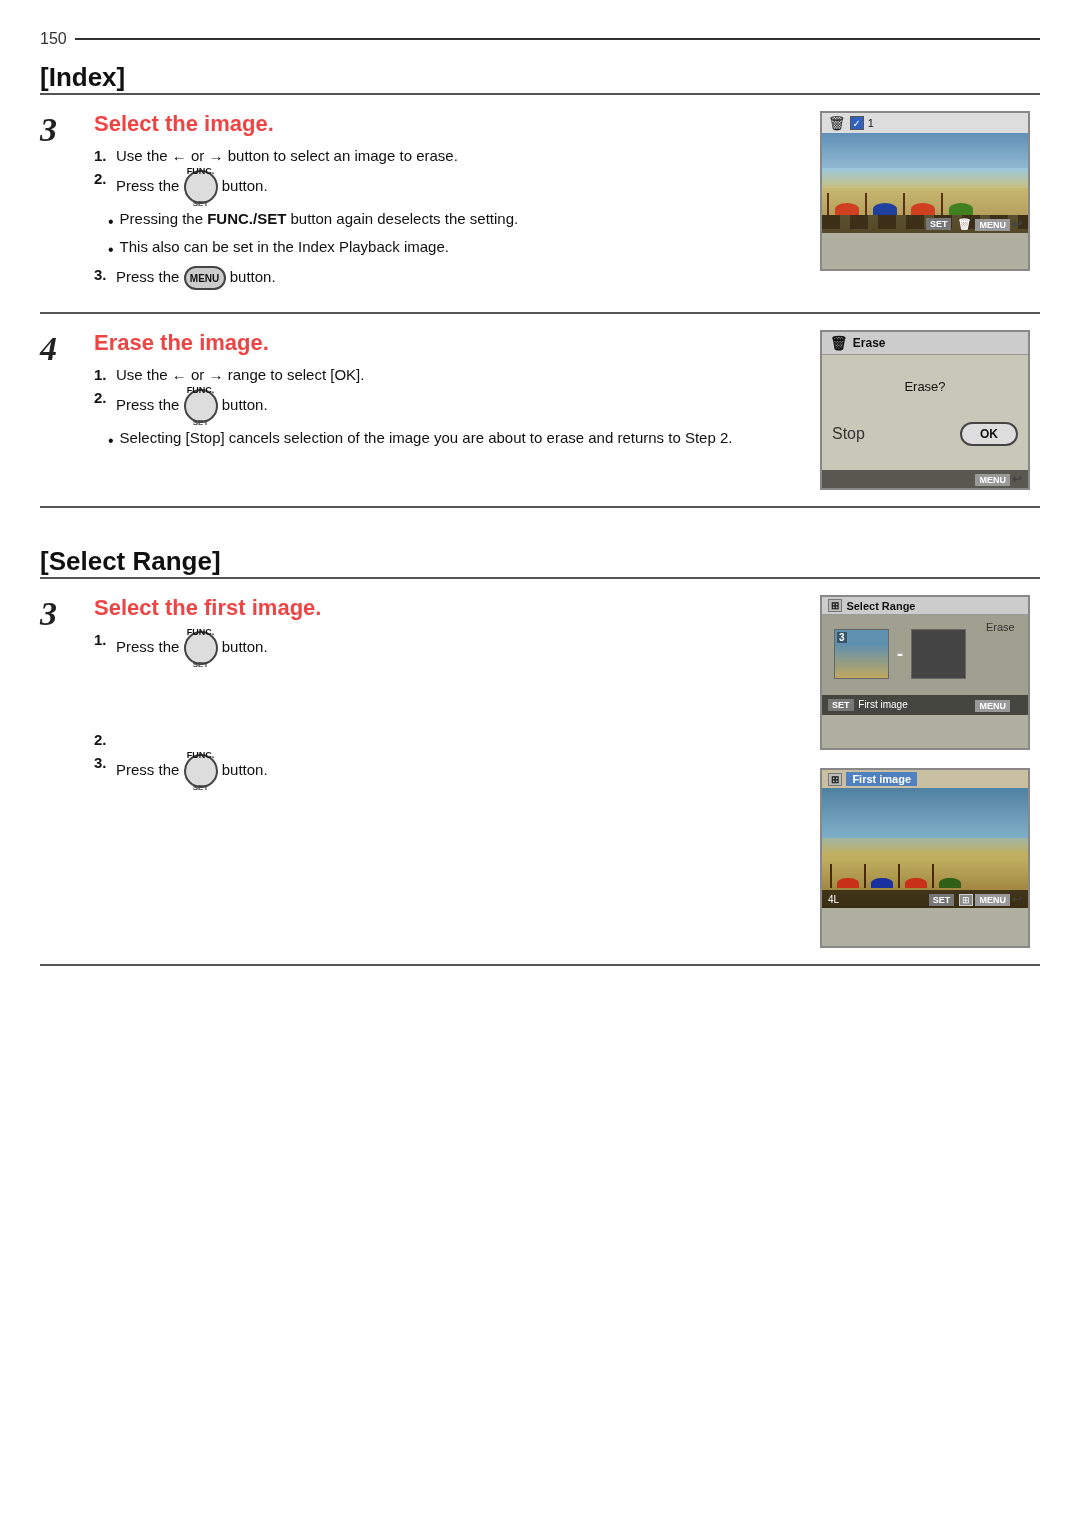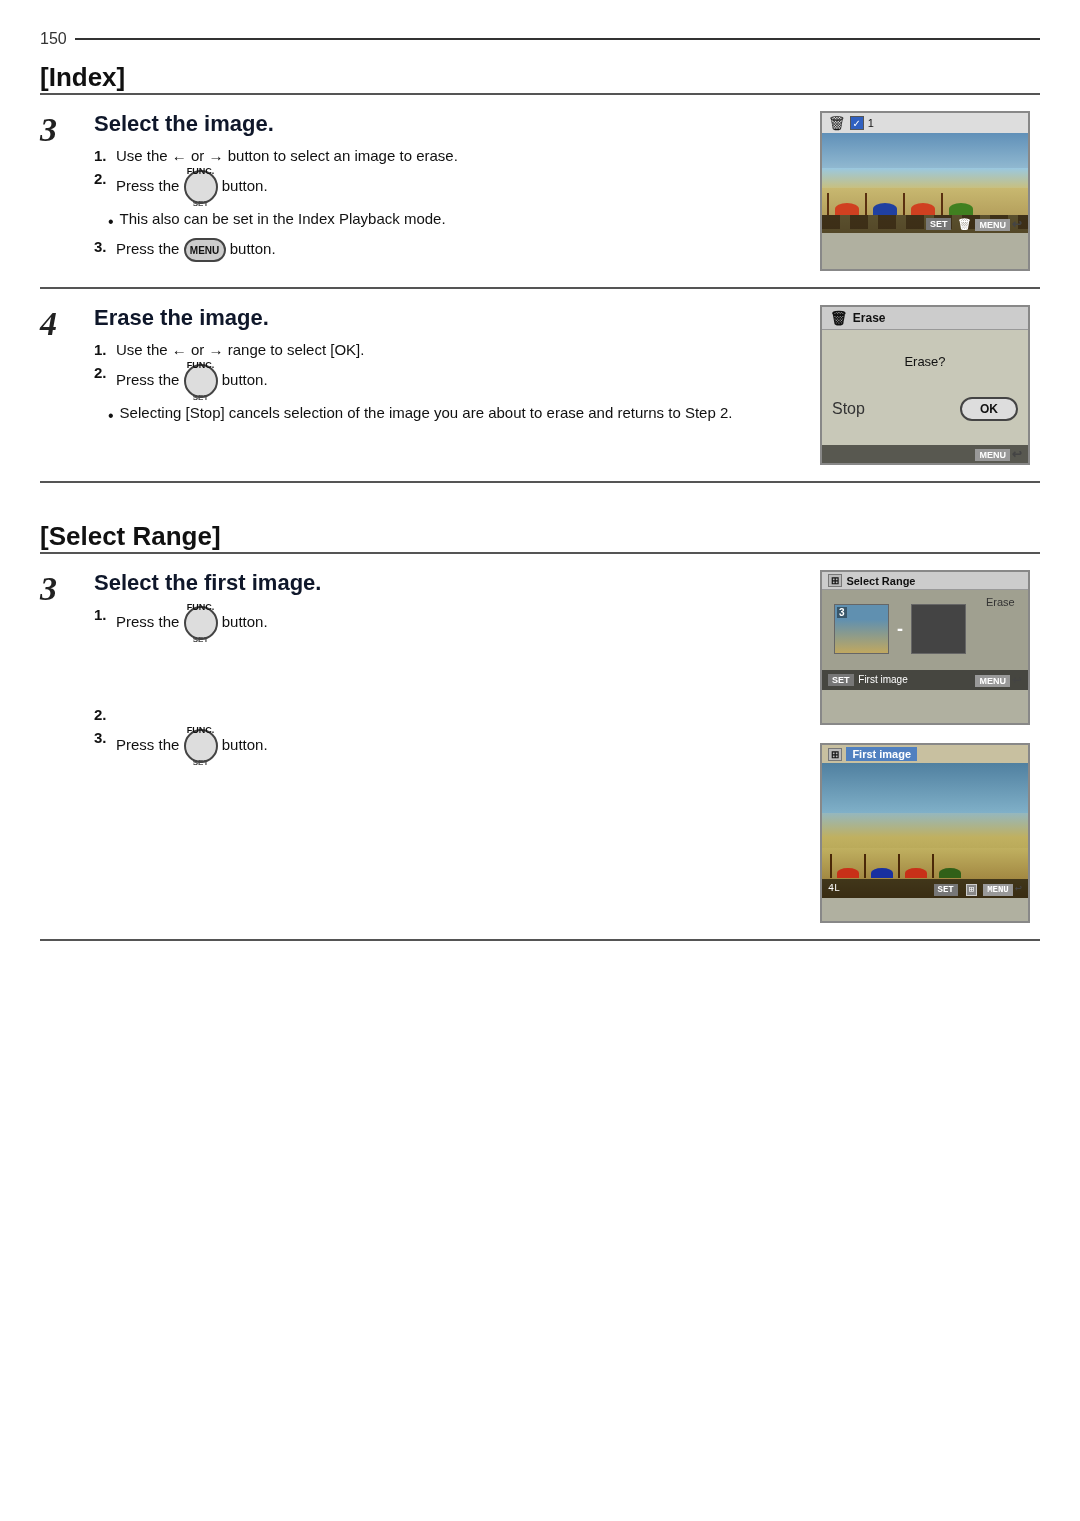--- a/index.html
+++ b/index.html
@@ -60,21 +60,21 @@
 
     .step-content {
       flex: 1;
       padding-right: 10px;
     }
 
     .step-title {
       font-size: 22px;
       font-weight: bold;
       margin-bottom: 10px;
-      color: #0f172a;
+      color: #ef4444;
     }
 
     .bullet-item {
       display: flex;
       align-items: flex-start;
       margin-left: 14px;
       margin-bottom: 4px;
     }
     .bullet-item::before {
       content: '•';
@@ -315,24 +315,23 @@
       background: #c8c0a0;
       padding: 2px 6px;
       font-size: 11px;
       font-weight: bold;
       display: flex;
       align-items: center;
       gap: 4px;
     }
     .screen4-img {
       width: 100%;
-      height: 135px;
+      height: 120px;
       background: linear-gradient(180deg, #7ab0d0 30%, #c8b870 100%);
       position: relative;
-      font-family: Liberation Mono, monospace;
     }
     .screen4-bottom {
       background: rgba(0,0,0,0.6);
       color: #fff;
       font-size: 10px;
       padding: 2px 6px;
       display: flex;
       justify-content: space-between;
       align-items: center;
       position: absolute;
@@ -413,21 +412,24 @@
           <span class="func-btn-inner">
             <span class="func-label">FUNC.</span>
             <span class="set-label">SET</span>
           </span>
         </span>
         button.
       </span>
     </div>
 
     <div class="bullet-item">
-      <span>This also can be set in the Index Playback mode.</span>
+      <span>Pressing the <strong>FUNC./SET</strong> button again deselects the setting.</span>
+    </div>
+    <div class="bullet-item">
+      <span>This also can be set in the Index Playback image.</span>
     </div>
 
     <div class="numbered-item">
       <span class="num-label">3.</span>
       <span>Press the
         <span class="menu-btn">MENU</span>
         button.
       </span>
     </div>
   </div>

